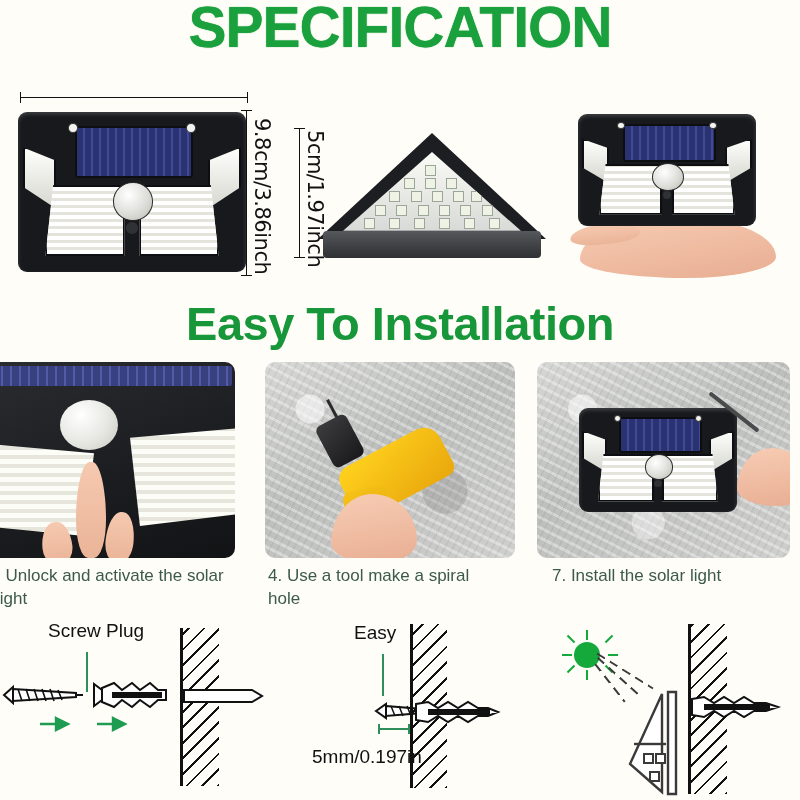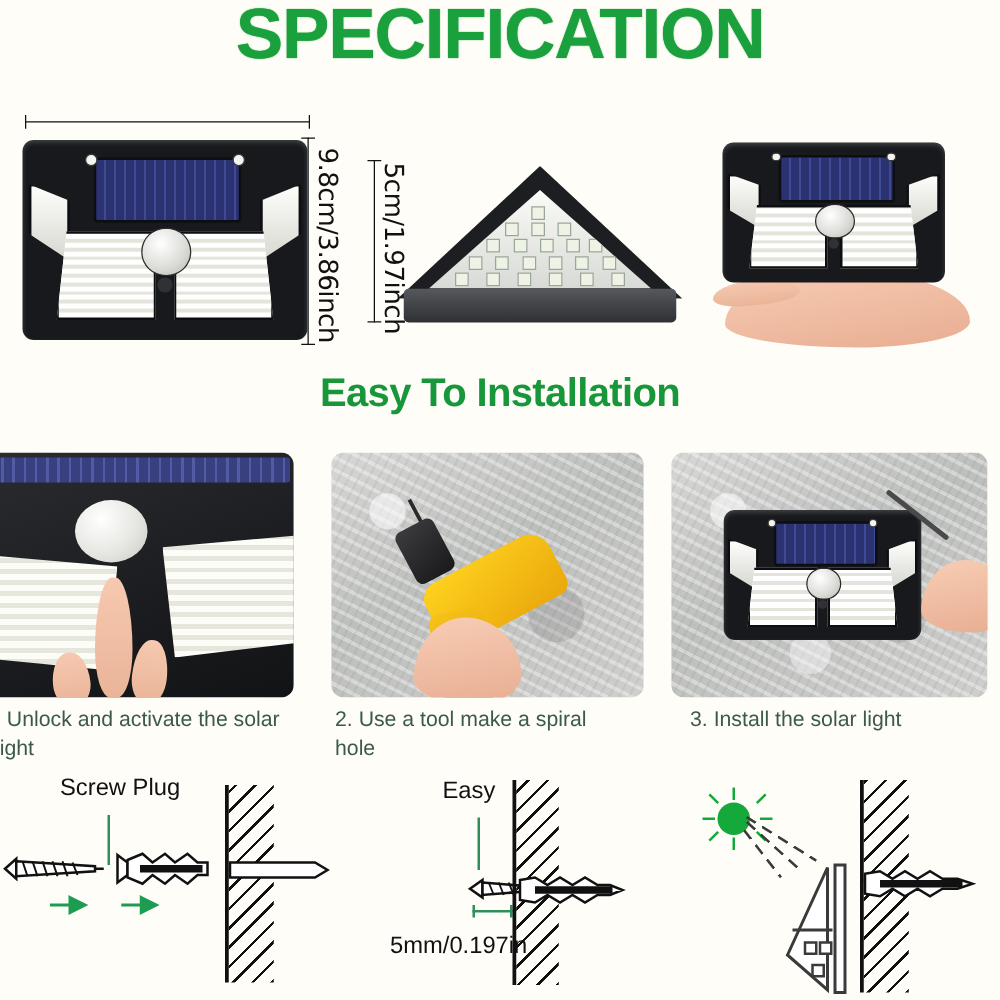--- a/index.html
+++ b/index.html
@@ -15,21 +15,21 @@
   .spec-title{
     position:absolute;left:0;top:-6px;width:800px;
     text-align:center;
     font-size:57px;font-weight:bold;letter-spacing:-1px;
     color:#1aa03c;
     text-shadow:0 0 1px #1aa03c;
   }
   .easy-title{
     position:absolute;left:0;top:296px;width:800px;
     text-align:center;
-    font-size:32px;font-weight:bold;letter-spacing:-0.5px;
+    font-size:47px;font-weight:bold;letter-spacing:-0.5px;
     color:#17963a;
   }
 
   
   .dim-top-label{
     position:absolute;left:36px;top:62px;
     font-size:21px;color:#111;
     font-family:"DejaVu Sans",sans-serif;
     letter-spacing:-0.5px;
   }
@@ -360,22 +360,22 @@
         <div class="lamp-screw l"></div>
         <div class="lamp-screw r"></div>
       </div>
     </div>
     <div style="position:absolute;left:166px;top:48px;width:62px;height:4px;
       background:#4a4a4c;transform:rotate(38deg);border-radius:2px;"></div>
     <div class="hand" style="left:200px;top:86px;width:74px;height:58px;"></div>
   </div>
 
   <div class="caption cap1">. Unlock and activate the solar light</div>
-  <div class="caption cap2">2. Use a tool make a spiral hole</div>
-  <div class="caption cap3">3. Install the solar light</div>
+  <div class="caption cap2">4. Use a tool make a spiral hole</div>
+  <div class="caption cap3">7. Install the solar light</div>
 
   <div class="diagram" style="left:0;top:620px;width:260px;height:180px;">
     <div class="dg-label" style="left:48px;top:0px;">Screw Plug</div>
     <div class="leader" style="left:86px;top:32px;height:40px;"></div>
 
     <svg style="position:absolute;left:2px;top:62px;" width="82" height="26">
       <path d="M2,13 L11,5 L11,21 Z" fill="#fff" stroke="#111" stroke-width="2"></path>
       <path d="M11,7 L74,11 L74,15 L11,19 Z" fill="#fff" stroke="#111" stroke-width="2"></path>
       <path d="M16,7 L20,19 M24,7 L28,19 M32,7 L36,19 M40,7 L44,19 M48,7 L52,19 M56,8 L60,18" stroke="#111" stroke-width="1.6"></path>
       <path d="M74,13 L81,13" stroke="#111" stroke-width="2"></path>

